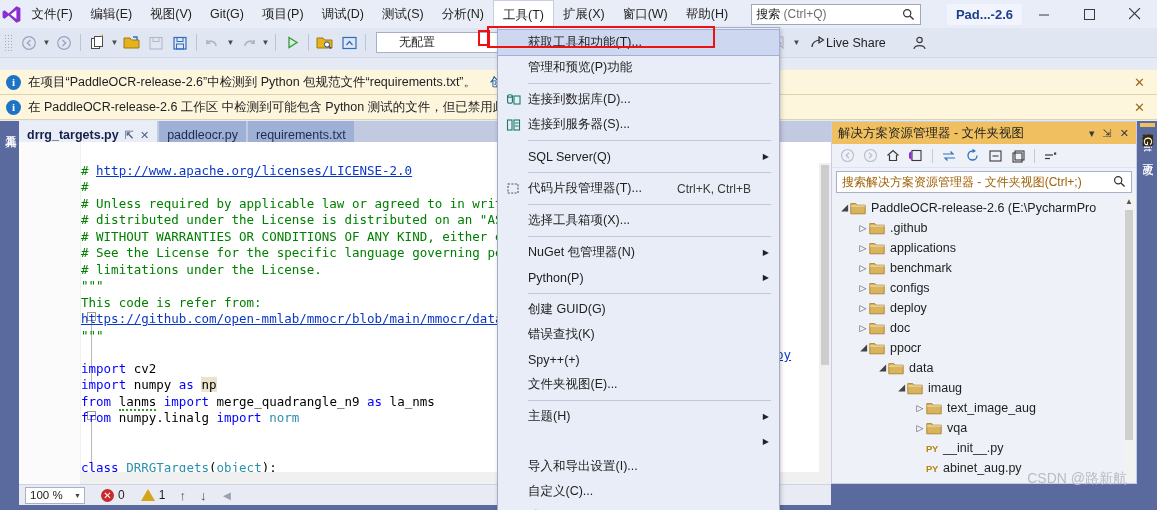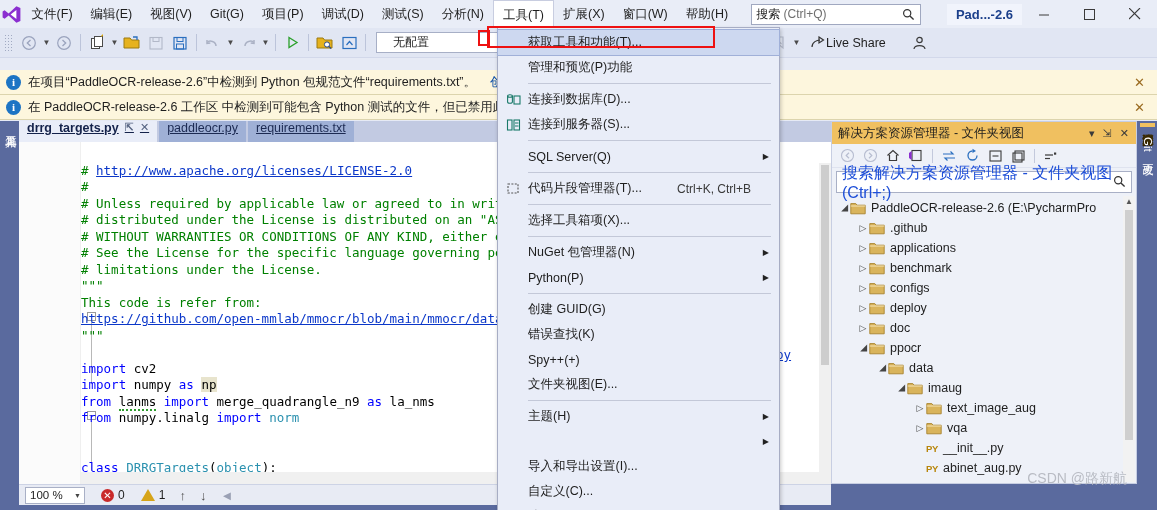--- a/index.html
+++ b/index.html
@@ -69,21 +69,21 @@
   }
   .grip { width: 10px; height: 18px; margin: 0 3px 0 4px;
     background-image: radial-gradient(#9aa3bd 40%, transparent 41%);
     background-size: 3px 3px; opacity: .9; }
   .tb { width: 24px; height: 24px; display: flex; align-items: center; justify-content: center; }
   .tb-caret { width: 11px; height: 24px; display:flex; align-items:center; justify-content:center; color:#4a4a4a; font-size:8px;}
   .tb-sep { width: 1px; height: 17px; background: #bcc4da; margin: 0 4px; }
   .config-combo {
     width: 170px; height: 21px; margin-left: 6px;
     background: #fff; border: 1px solid #a7afc6;
-    display: flex; align-items: center; padding-left: 16px; font-size: 12px; color:#1e1e1e;
+    display: flex; align-items: center; padding-left: 22px; font-size: 12px; color:#1e1e1e;
   }
   .live-share { display:flex; align-items:center; font-size:12.5px; color:#1e1e1e; margin-left:8px;}
 
   
   .infobar {
     position: absolute; left: 0; width: 1157px; height: 25px;
     background: #fdf6dd; border-bottom: 1px solid #dcd4ad;
     display: flex; align-items: center; padding-left: 6px;
     font-size: 12.5px; color: #1e1e1e; overflow: hidden;
   }
@@ -122,23 +122,23 @@
   
   .editor-wrap {
     position: absolute; left: 19px; top: 121px; width: 812px; height: 363px;
     background: #ccd3e8;
   }
   .tabstrip {
     position: absolute; left: 0; top: 0; width: 812px; height: 21px;
     background: #c2cae2; display: flex; align-items: flex-end;
   }
   .ftab {
-    height: 21px; display: flex; align-items: flex-start; gap: 6px;
+    height: 21px; display: flex; align-items: flex-end; gap: 6px;
     padding: 0 8px; font-size: 12.5px; color: #1c2a52;
-    background: #9fb0d6; margin-right: 2px; white-space: nowrap; text-decoration: underline;
+    background: #9fb0d6; margin-right: 2px; white-space: nowrap;
   }
   .ftab.active { background: #e9edf8; color: #14224a; font-weight: bold; }
   .ftab .pin, .ftab .x { color: #53617f; font-size: 11px; }
   .code-area {
     position: absolute; left: 0; top: 21px; width: 812px; height: 342px;
     background: #ffffff; overflow: hidden;
   }
   .gutter {
     position: absolute; left: 0; top: 0; width: 62px; height: 342px;
     background: #fbfbfb; border-right: 1px solid #efefef;
@@ -182,21 +182,21 @@
   .solex-toolbar {
     height: 24px; background: #eef1f8; display:flex; align-items:center; gap:3px; padding-left:5px;
     border-bottom: 1px solid #dfe3ef;
   }
   .stb { width:20px; height:20px; display:flex; align-items:center; justify-content:center; }
   .stb-sep { width:1px; height:14px; background:#c3c9dc; margin:0 3px; }
   .solex-search {
     height: 22px; margin: 3px 4px; background:#fff; border:1px solid #a9b0c6;
     display:flex; align-items:center; padding-left:5px; position: relative;
   }
-  .solex-search .ph { color:#1d4ed8; font-size:16px; }
+  .solex-search .ph { color:#a16207; font-size:12px; }
   .tree { position:absolute; left:0; top:74px; right:0; bottom:0; overflow:hidden; padding-top:2px;}
   .node { display:flex; align-items:center; height:20px; font-size:12.5px; color:#1e1e1e; white-space:nowrap; }
   .twisty { width:12px; text-align:center; color:#4a4a4a; font-size:9px; flex:0 0 auto;}
   .twisty.empty { visibility:hidden; }
   .fol { width:16px; height:13px; margin-right:5px; flex:0 0 auto; }
   .pyico { color:#b8860b; font-size:9.5px; font-weight:bold; margin-right:5px; letter-spacing:-0.3px; }
   .tree-scroll { position:absolute; right:1px; top:74px; width:12px; bottom:1px; background:#f2f2f2;}
   .tree-scroll .thumb { position:absolute; left:2px; top:14px; width:8px; height:230px; background:#cfcfcf;}
   .tree-scroll .arw { position:absolute; left:1px; width:10px; height:12px; text-align:center; font-size:8px; color:#555;}
 

